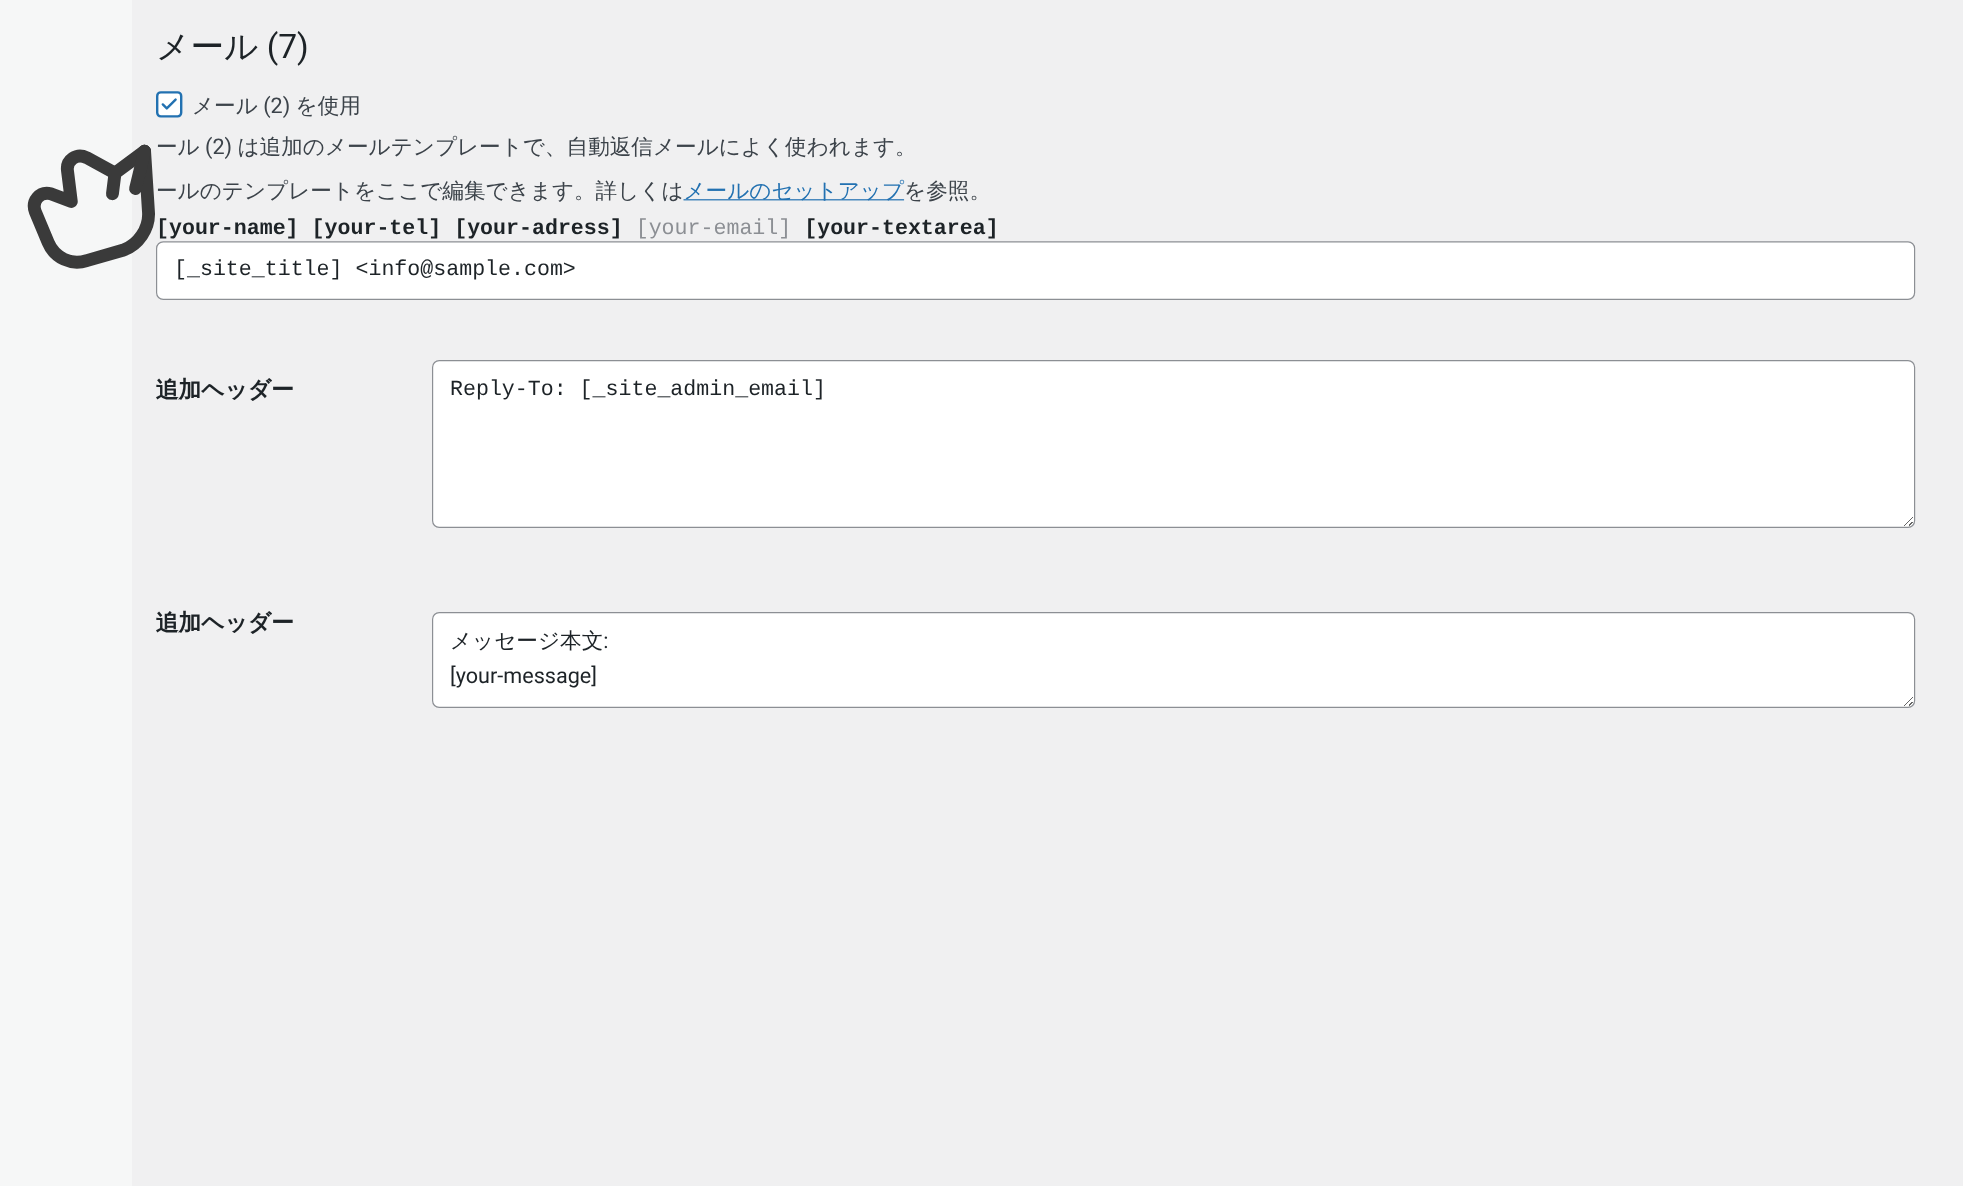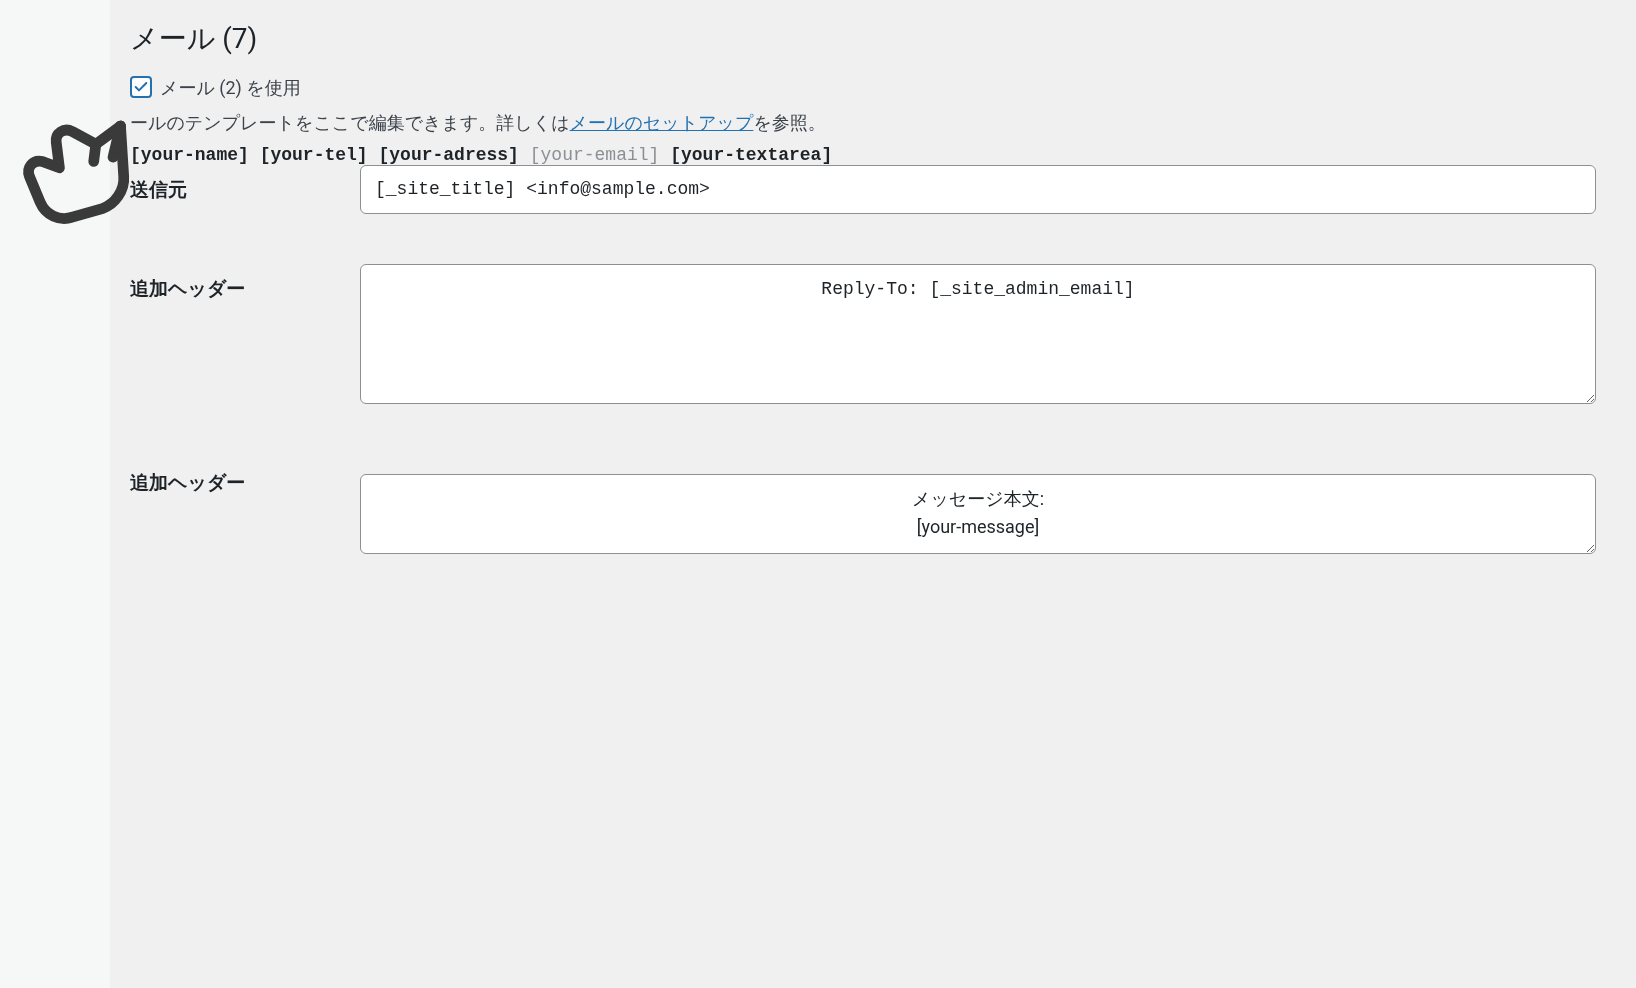--- a/index.html
+++ b/index.html
@@ -105,21 +105,20 @@
       border: 1px solid #8c8f94;
       border-radius: 6px;
       padding: 10px 14px;
       font-size: 18px;
       font-family: "Courier New", Courier, monospace;
       background: #fff;
       color: #1d2327;
       line-height: 1.6;
       resize: both;
       min-height: 140px;
-      text-align: center;
     }
     .form-textarea.body {
       font-family: -apple-system, BlinkMacSystemFont, "Segoe UI", Roboto, "Hiragino Kaku Gothic ProN", sans-serif;
       margin-top: 16px;
     }
     .pointer-overlay {
       position: absolute;
       top: 110px;
       left: 18px;
       width: 130px;
@@ -159,37 +158,39 @@
 
   <div class="checkbox-row">
     <div class="checkbox-box">
       <svg viewBox="0 0 24 24">
         <path d="M4 12 L9 17 L20 6" stroke="#2271b1" stroke-width="3" fill="none" stroke-linecap="round" stroke-linejoin="round"></path>
       </svg>
     </div>
     <span class="checkbox-label">メール (2) を使用</span>
   </div>
 
+  <div class="description-line">
+    <span>ール (2) は追加のメールテンプレートで、自動返信メールによく使われます。</span>
+  </div>
 
   <div class="description-line">
     <span>ールのテンプレートをここで編集できます。詳しくは</span><a href="#">メールのセットアップ</a><span>を参照。</span>
   </div>
 
 
   <div class="mail-tags">
     <span class="tag-bold">[your-name]</span>
     <span class="tag-bold">[your-tel]</span>
     <span class="tag-bold">[your-adress]</span>
     <span class="tag-light">[your-email]</span>
     <span class="tag-bold">[your-textarea]</span>
   </div>
 
 
   <div class="form-row">
-    <div class="form-label">送信元</div>
     <div class="form-input-wrapper">
       <input type="text" class="form-input" value="[_site_title] &lt;info@sample.com&gt;" style="">
     </div>
   </div>
 
 
   <div class="form-row">
     <div class="form-label">追加ヘッダー</div>
     <div class="form-input-wrapper">
       <textarea class="form-textarea" style="">Reply-To: [_site_admin_email]</textarea>

